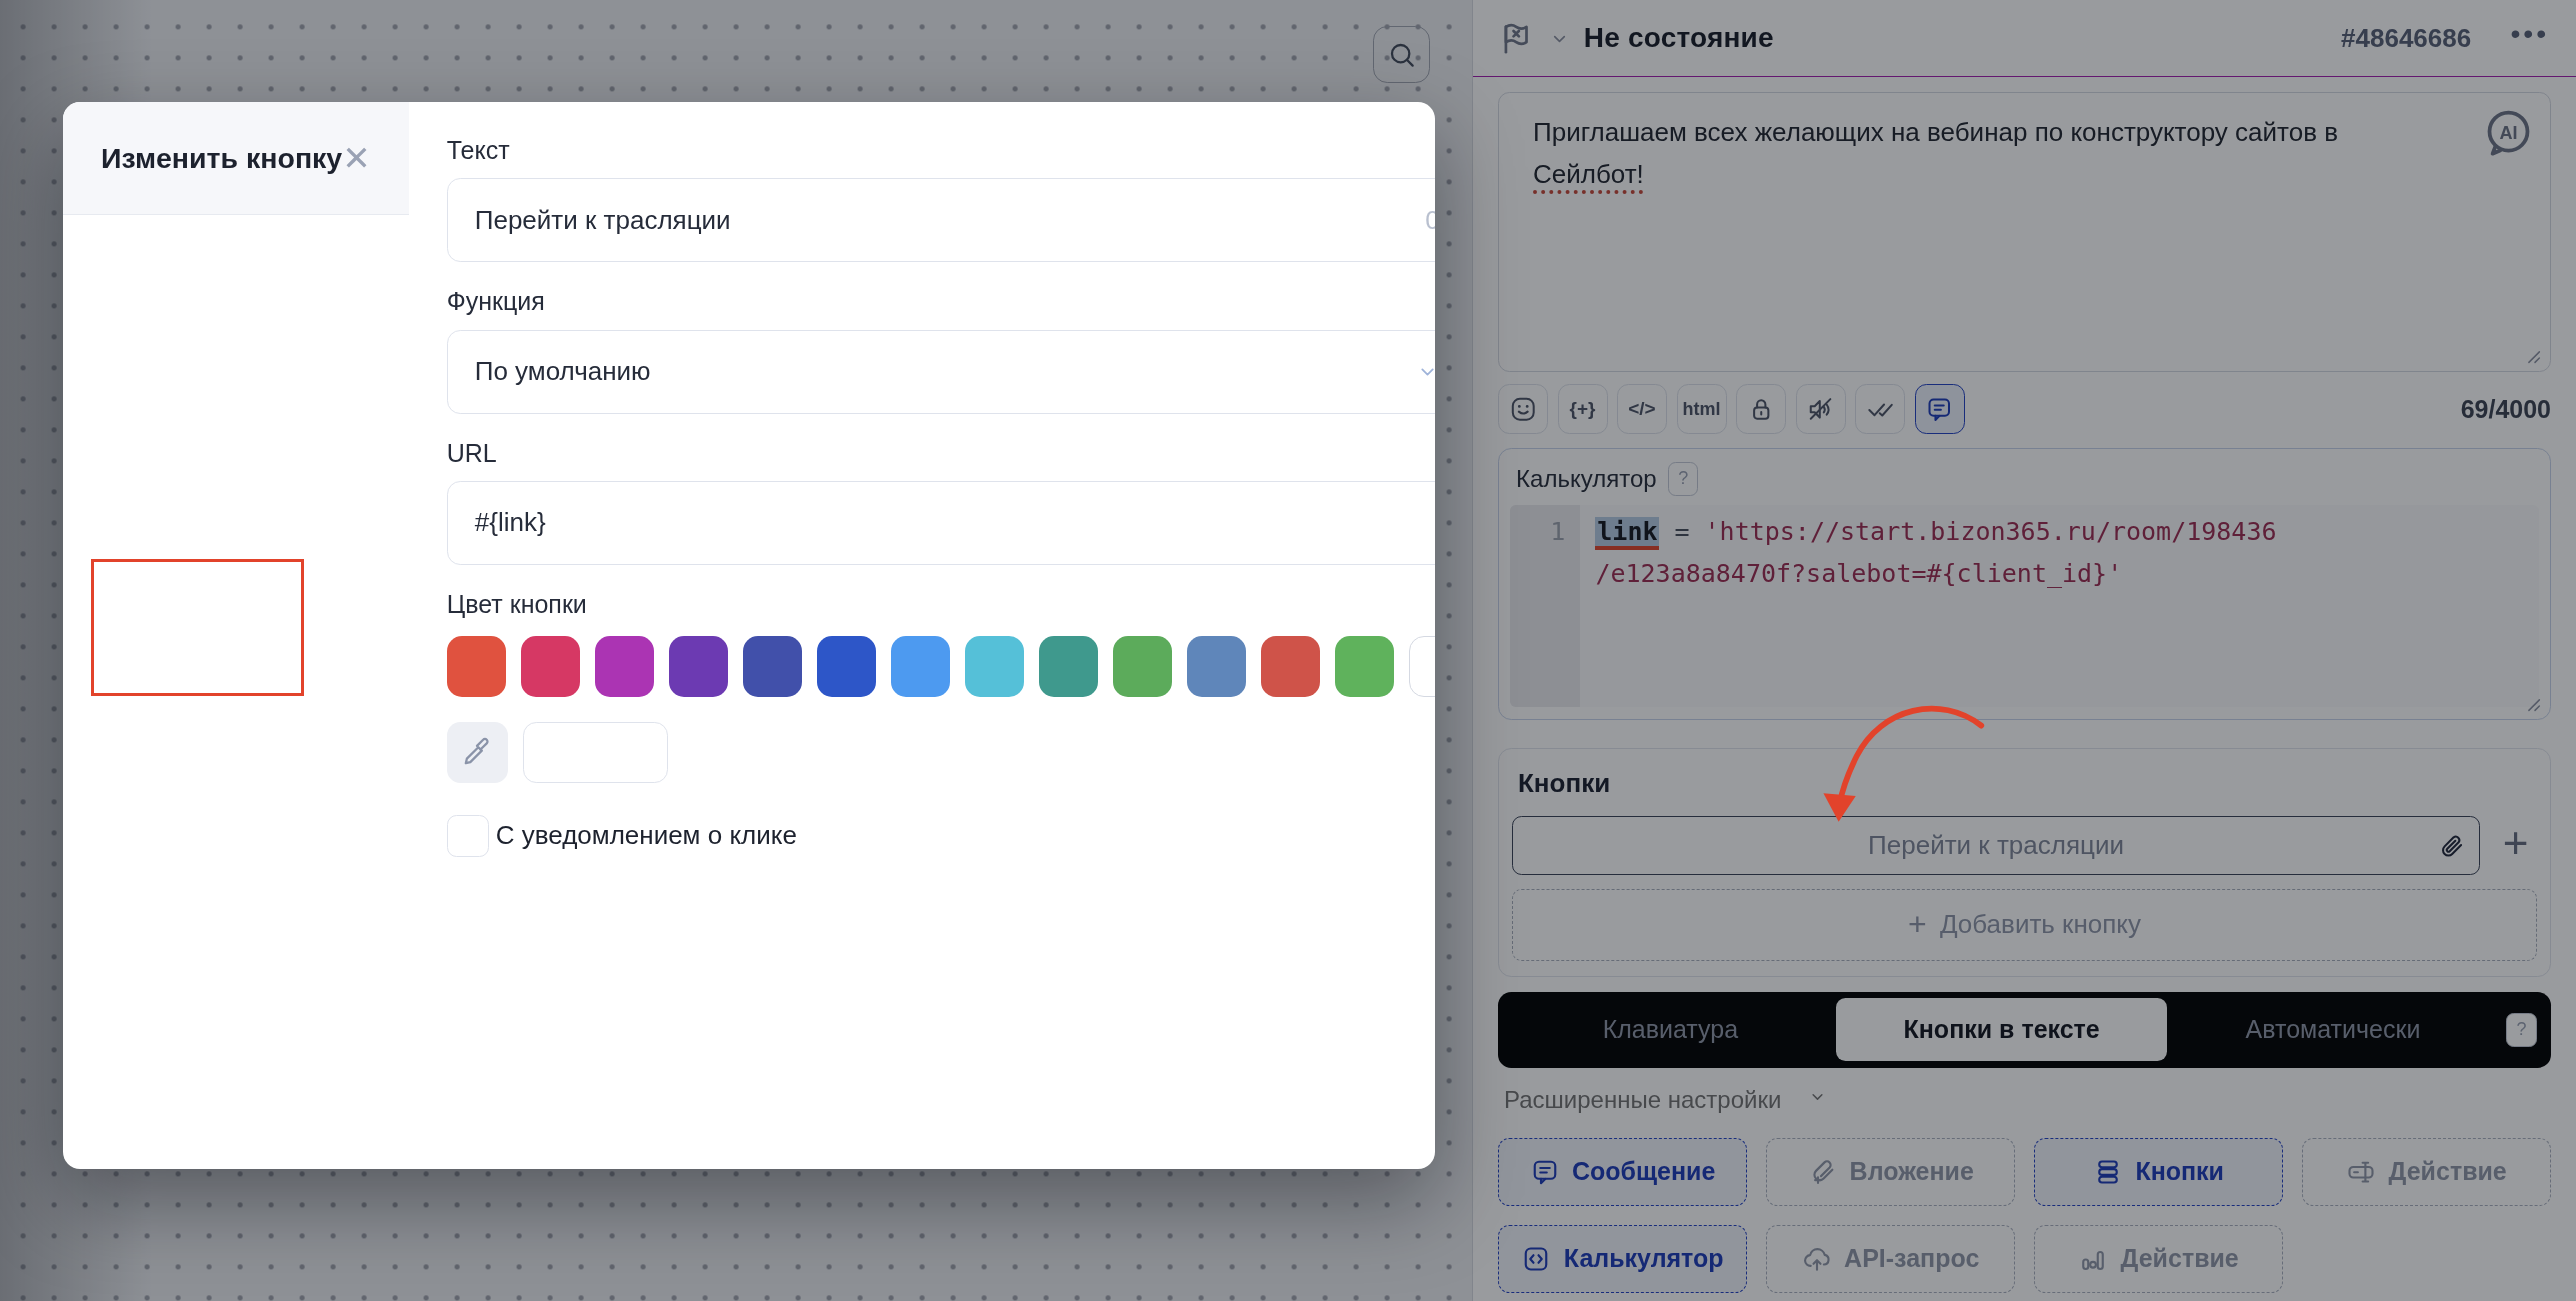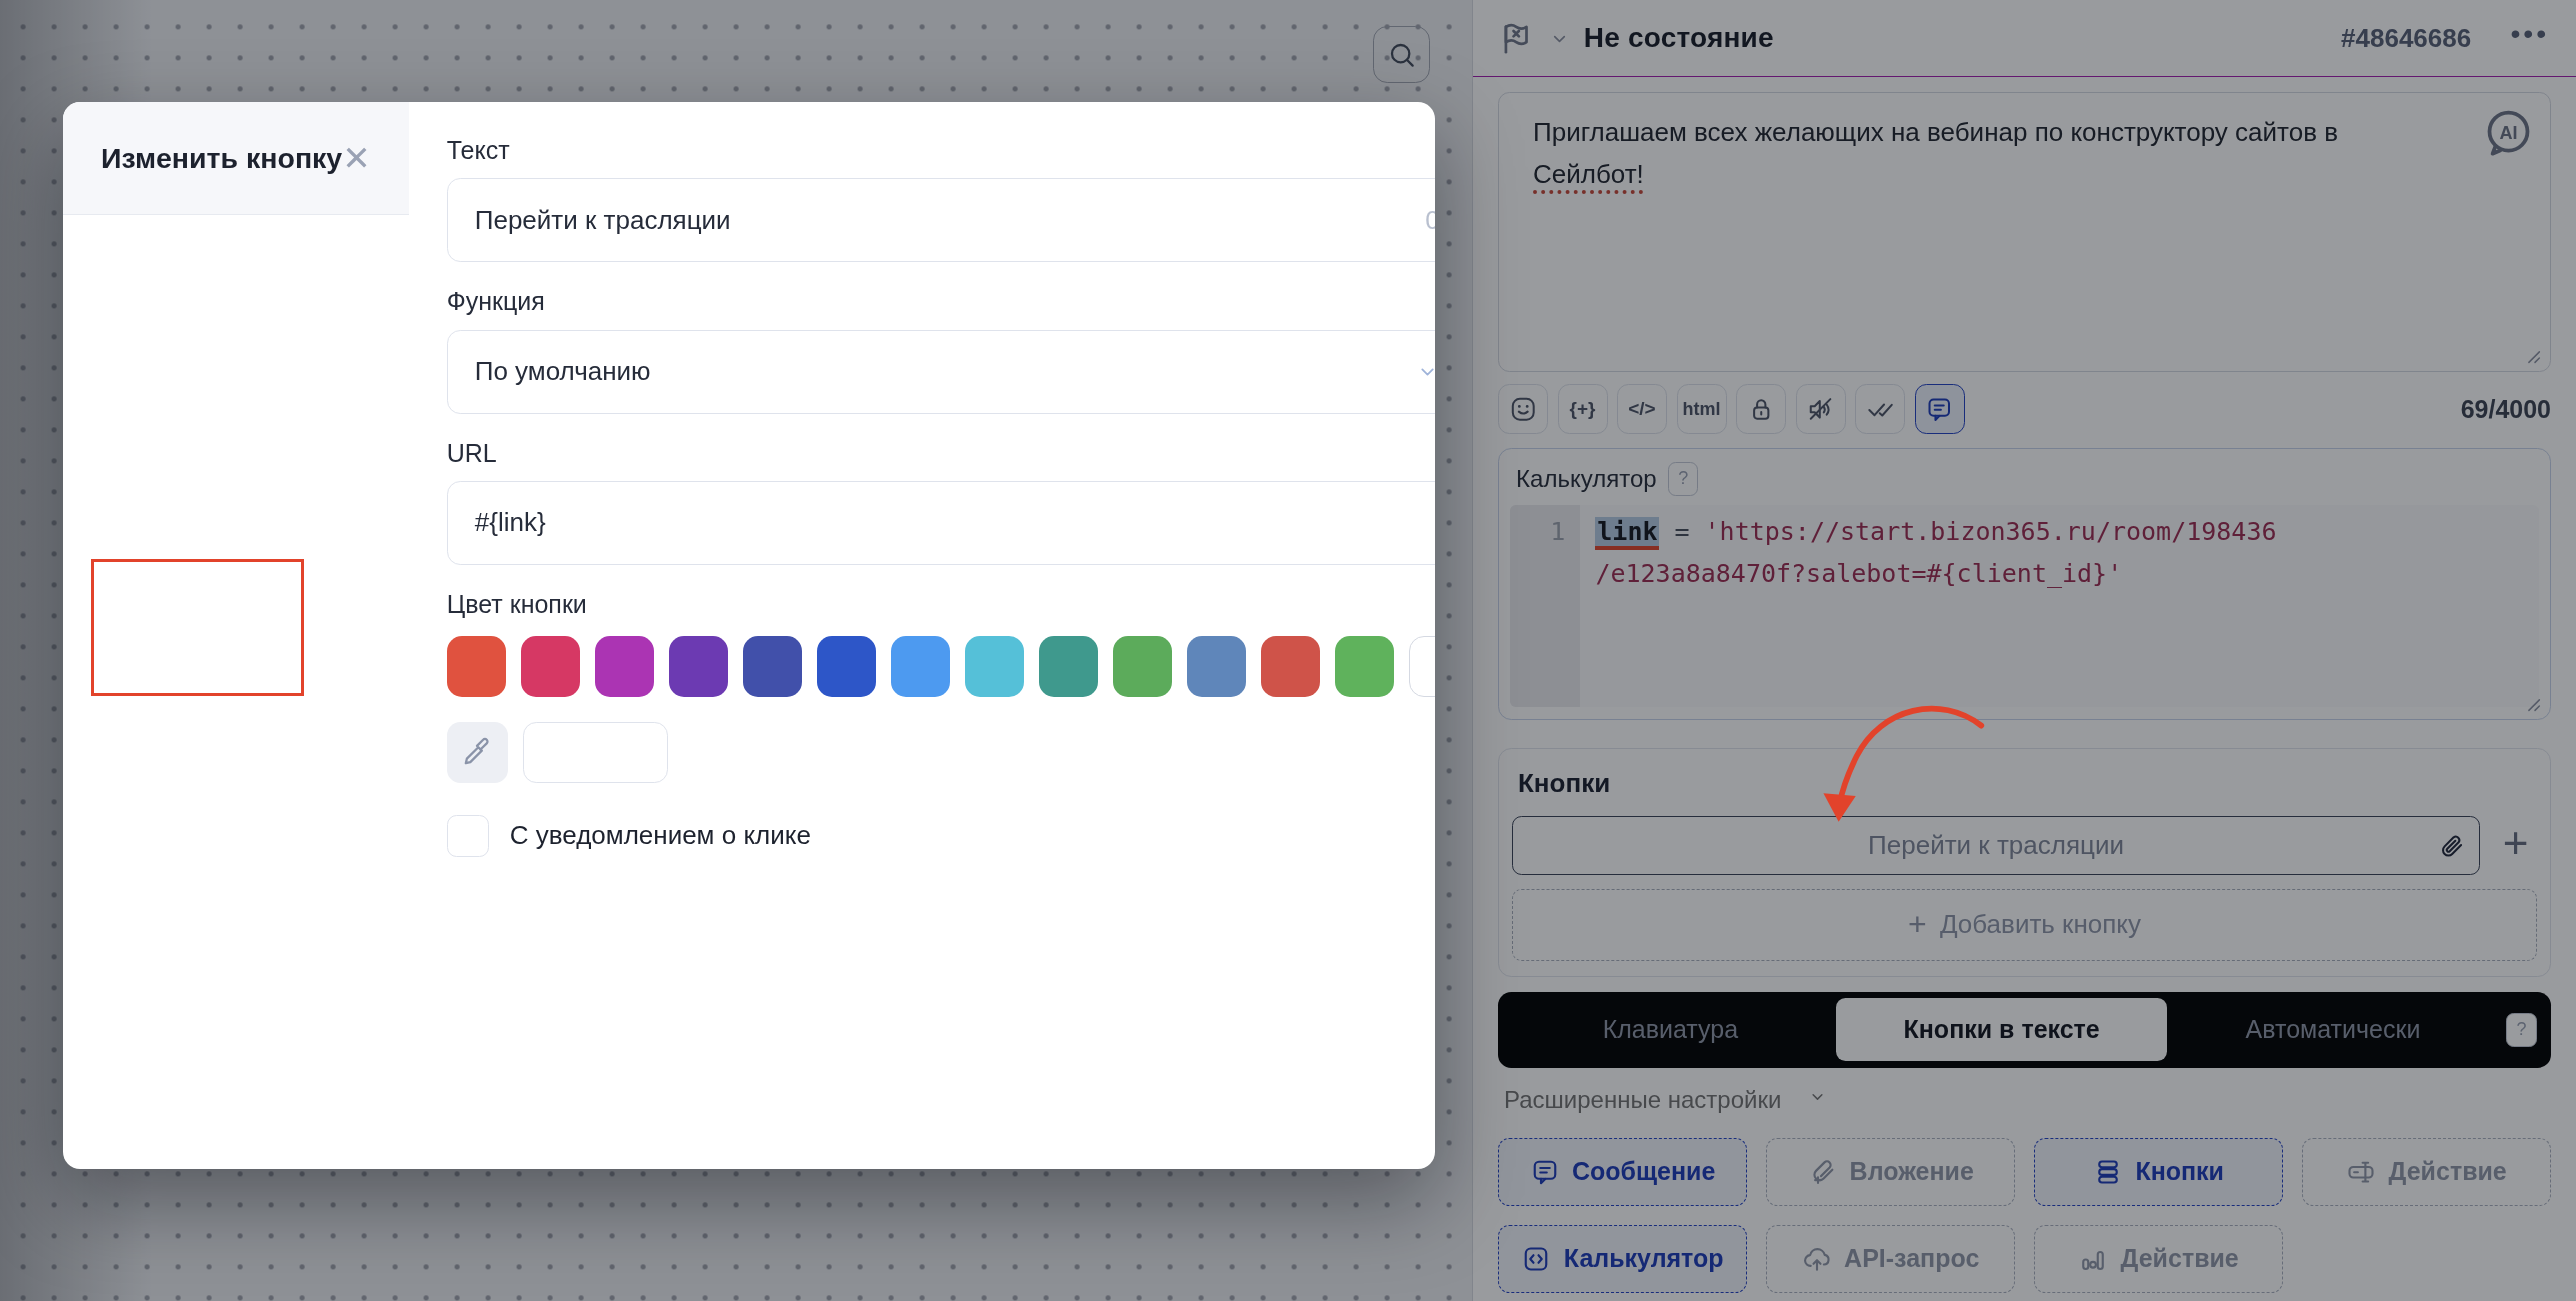--- a/index.html
+++ b/index.html
@@ -98,21 +98,21 @@
   .counter0{color:#b9c0cf}
   .sel-chev{width:25px;height:25px;color:#9fb3d9}
   .swatches{display:flex;gap:15px;margin-top:17px}
   .swatch{width:59px;height:61px;border-radius:15px;border:none;padding:0}
   .swatch.white{border:1.4px solid #d5d9e2;box-sizing:border-box}
   .picker-row{margin-top:25px;display:flex;align-items:center;gap:15px}
   .eyedrop{width:61px;height:61px;border:none;background:#edeff4;border-radius:13.3px;color:#8a93a8;
     display:flex;align-items:center;justify-content:center}
   .eyedrop svg{width:32px;height:32px}
   .hex-input{width:145px;height:61px;border:1.4px solid #dfe3ec;border-radius:13.3px;background:#fff;box-sizing:border-box}
-  .check-row{margin-top:32px;display:flex;align-items:center;gap:21px}
+  .check-row{margin-top:32px;display:flex;align-items:center;gap:7px}
   .checkbox{width:42px;height:42px;border:1.4px solid #dfe3ec;border-radius:9.5px;background:#fff;box-sizing:border-box}
   .check-label{font-size:26px;color:#1d222e}
   .modal-footer{flex:0 0 auto;background:#f6f7fa;border-top:1px solid #e7eaf0;padding:27px 38px}
   .submit{height:94px;padding:0 44px;border:none;border-radius:11px;background:#3452c3;color:#fff;font-size:27px;font-weight:600}
 
   
   .anno-rect{position:absolute;left:91px;top:559px;width:207px;height:131px;border:3.8px solid #e2432b;z-index:30;pointer-events:none}
   .anno-svg{position:absolute;inset:0;z-index:30;pointer-events:none}
 </style>
 </head>

